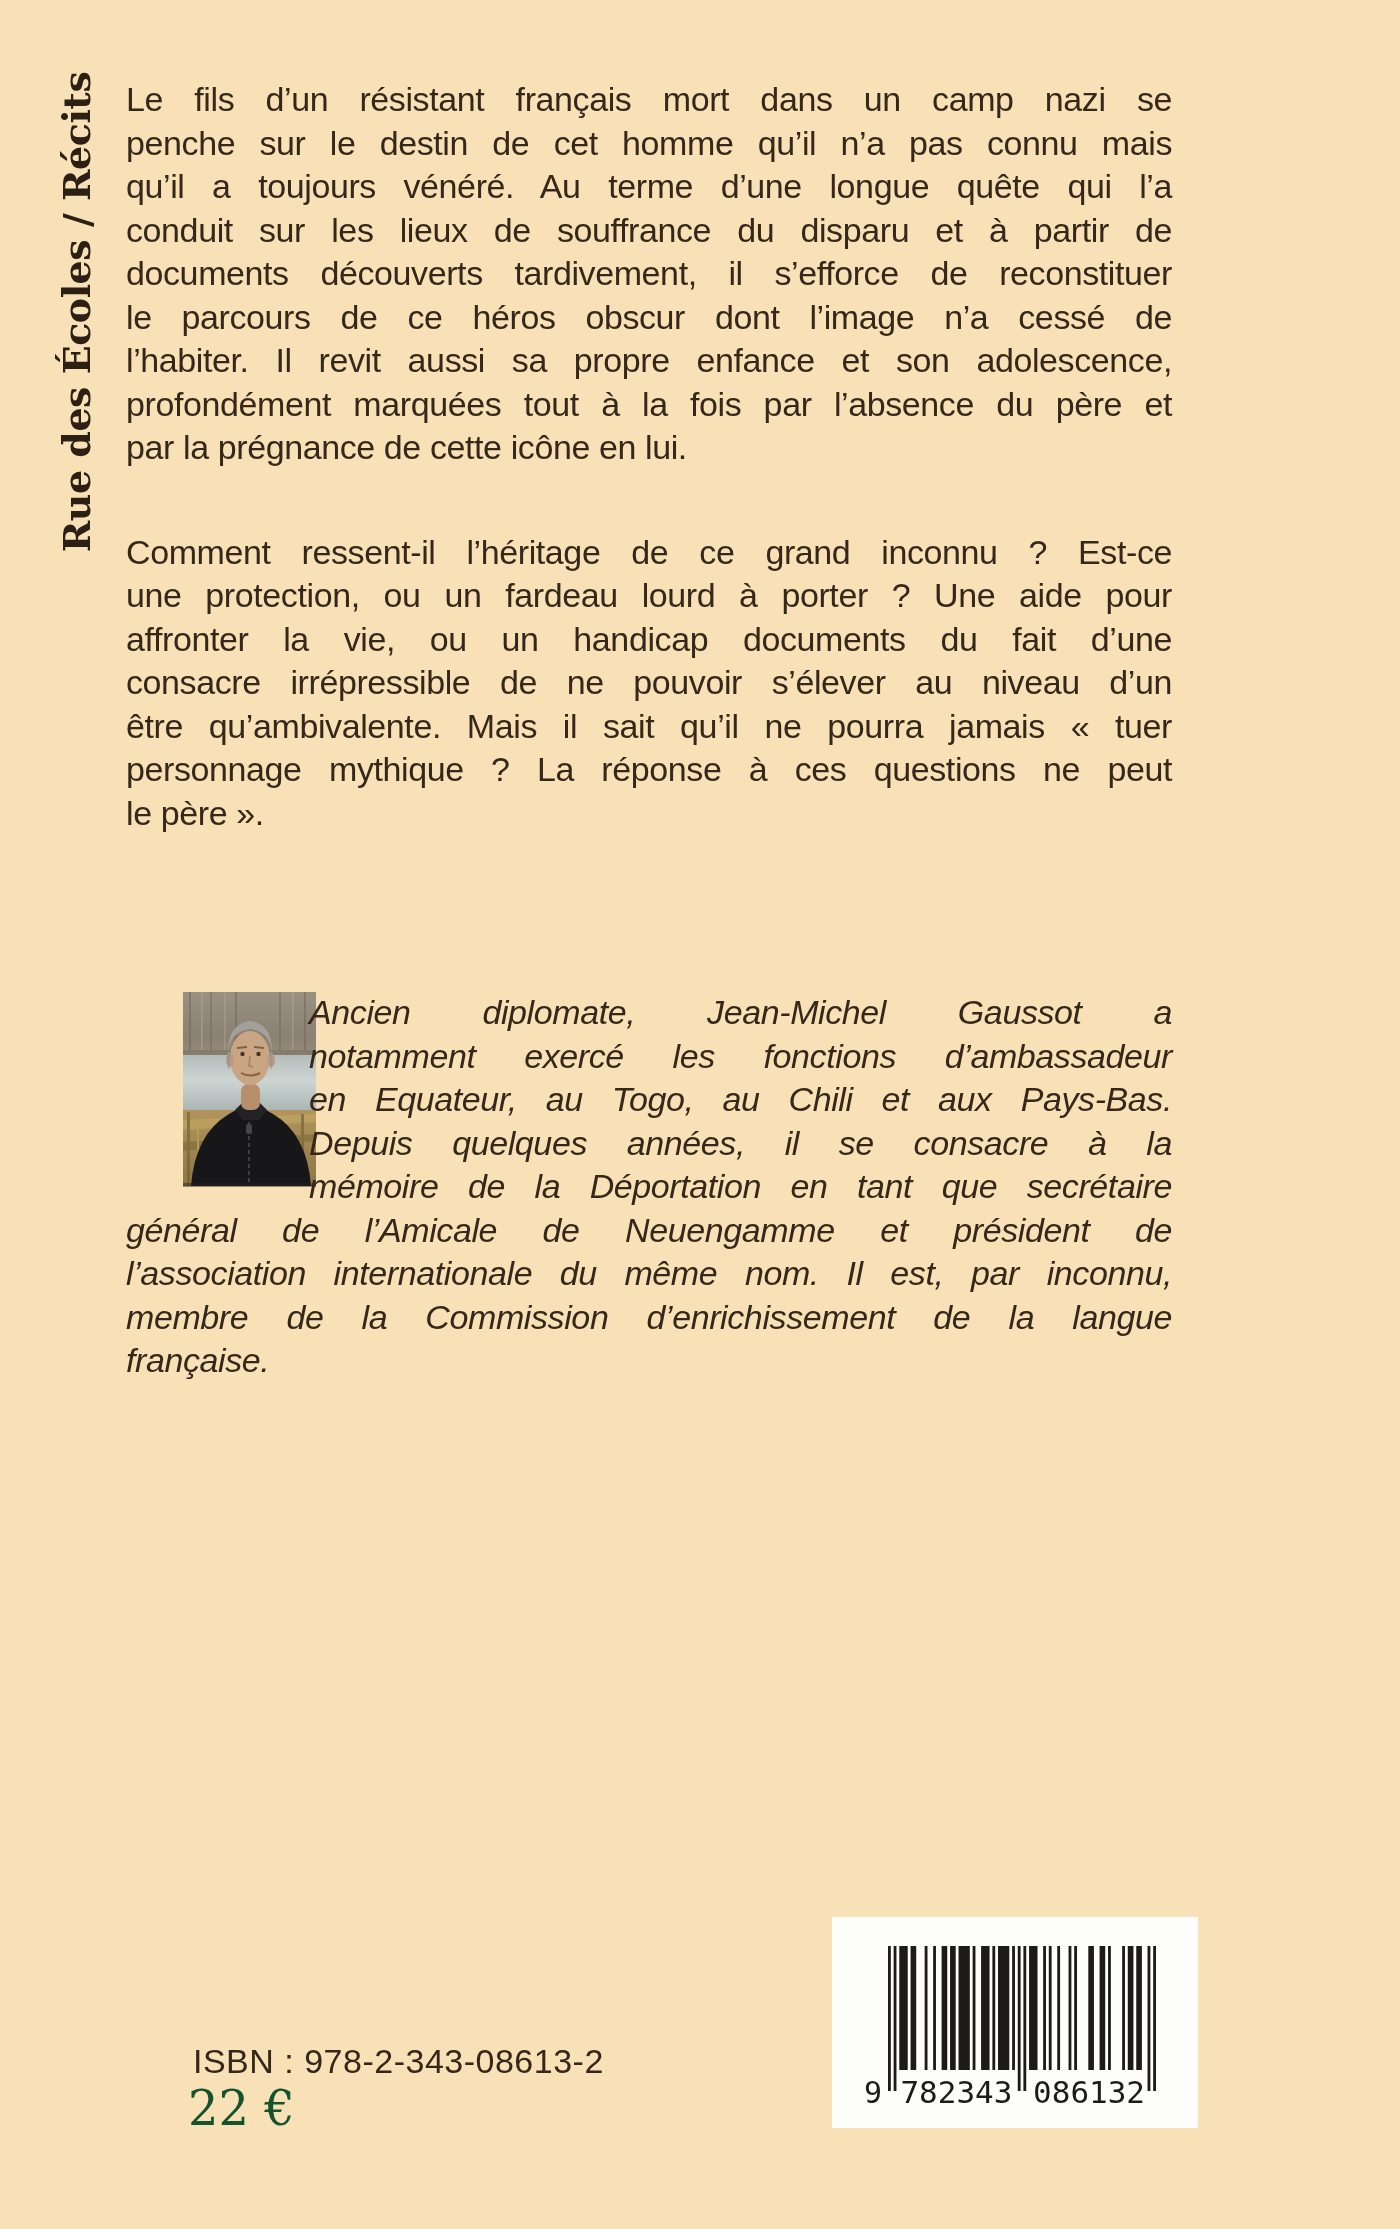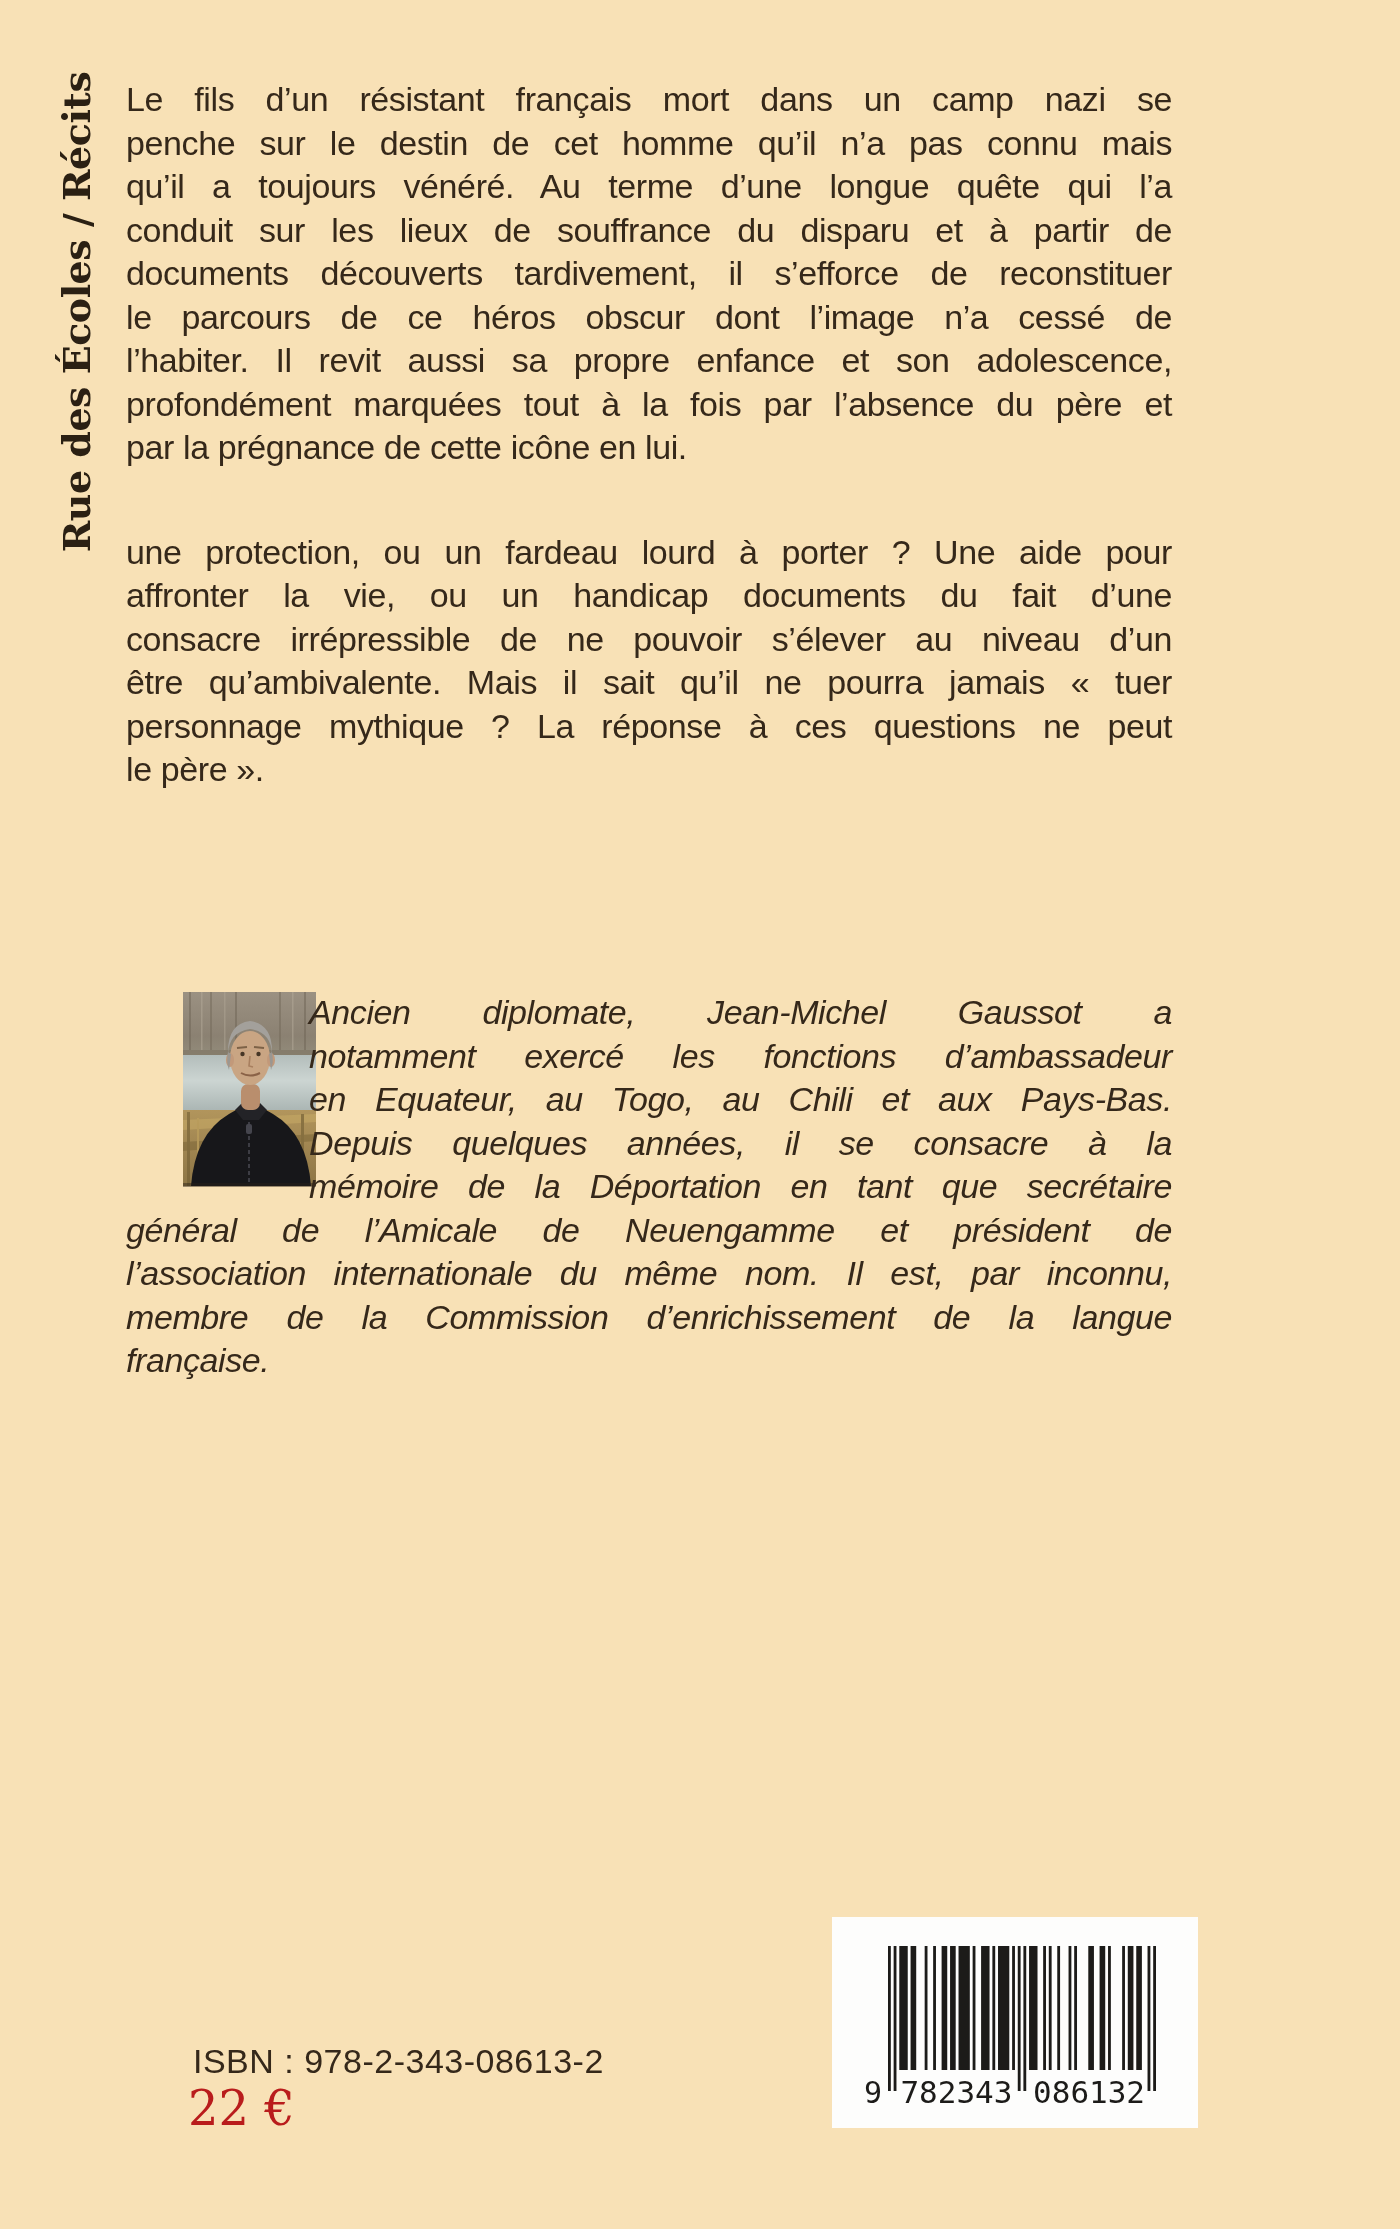--- a/index.html
+++ b/index.html
@@ -50,21 +50,21 @@
   
   .isbn{
     position:absolute;left:193px;top:2042px;
     font-size:34px;letter-spacing:0.5px;
     color:#35281a;
   }
   .price{
     position:absolute;left:188px;top:2080px;
     font-family:"DejaVu Serif", serif;
     font-size:48px;
-    color:#b91c1c;
+    color:#14532d;
   }
   
   .barcode-panel{
     position:absolute;left:832px;top:1917px;width:366px;height:211px;
     background:#fdfdfc;
   }
   .barcode-panel svg{display:block;width:100%;height:100%;}
 </style>
 </head>
 <body>
@@ -79,20 +79,21 @@
         <div class="line">penche sur le destin de cet homme qu’il n’a pas connu mais</div>
         <div class="line">qu’il a toujours vénéré. Au terme d’une longue quête qui l’a</div>
         <div class="line">conduit sur les lieux de souffrance du disparu et à partir de</div>
         <div class="line">documents découverts tardivement, il s’efforce de reconstituer</div>
         <div class="line">le parcours de ce héros obscur dont l’image n’a cessé de</div>
         <div class="line">l’habiter. Il revit aussi sa propre enfance et son adolescence,</div>
         <div class="line">profondément marquées tout à la fois par l’absence du père et</div>
         <div class="line ragged">par la prégnance de cette icône en lui.</div>
       </div>
     <div id="para2">
+        <div class="line">Comment ressent-il l’héritage de ce grand inconnu ? Est-ce</div>
         <div class="line">une protection, ou un fardeau lourd à porter ? Une aide pour</div>
         <div class="line">affronter la vie, ou un handicap documents du fait d’une</div>
         <div class="line">consacre irrépressible de ne pouvoir s’élever au niveau d’un</div>
         <div class="line">être qu’ambivalente. Mais il sait qu’il ne pourra jamais « tuer</div>
         <div class="line">personnage mythique ? La réponse à ces questions ne peut</div>
         <div class="line ragged">le père ».</div>
       </div>
   </div>
 
   <div class="photo">

